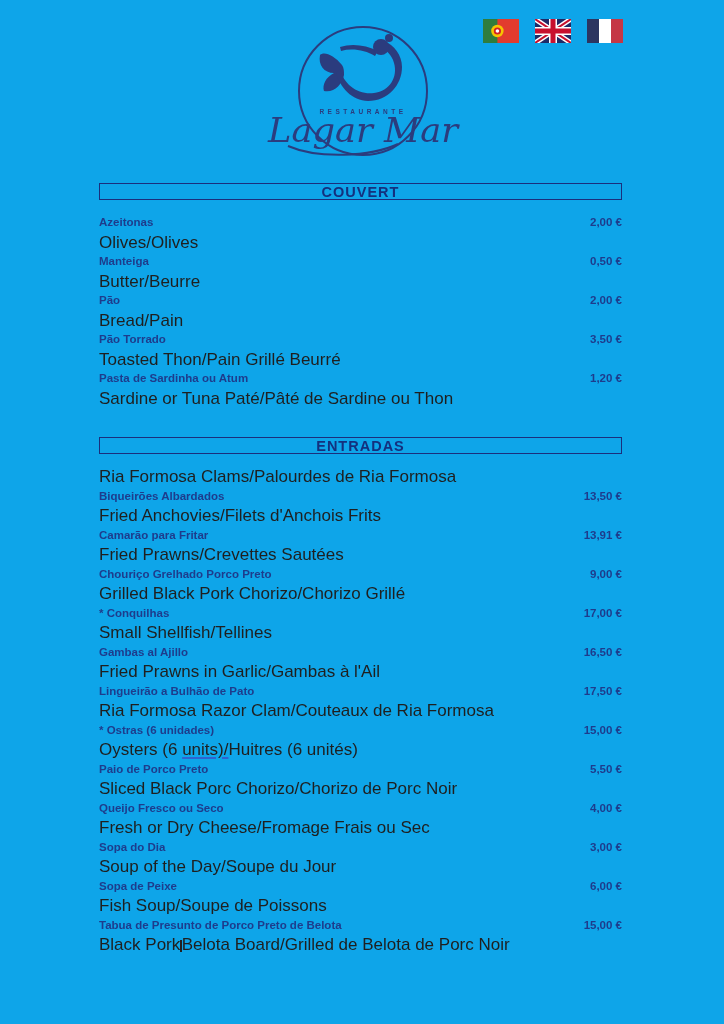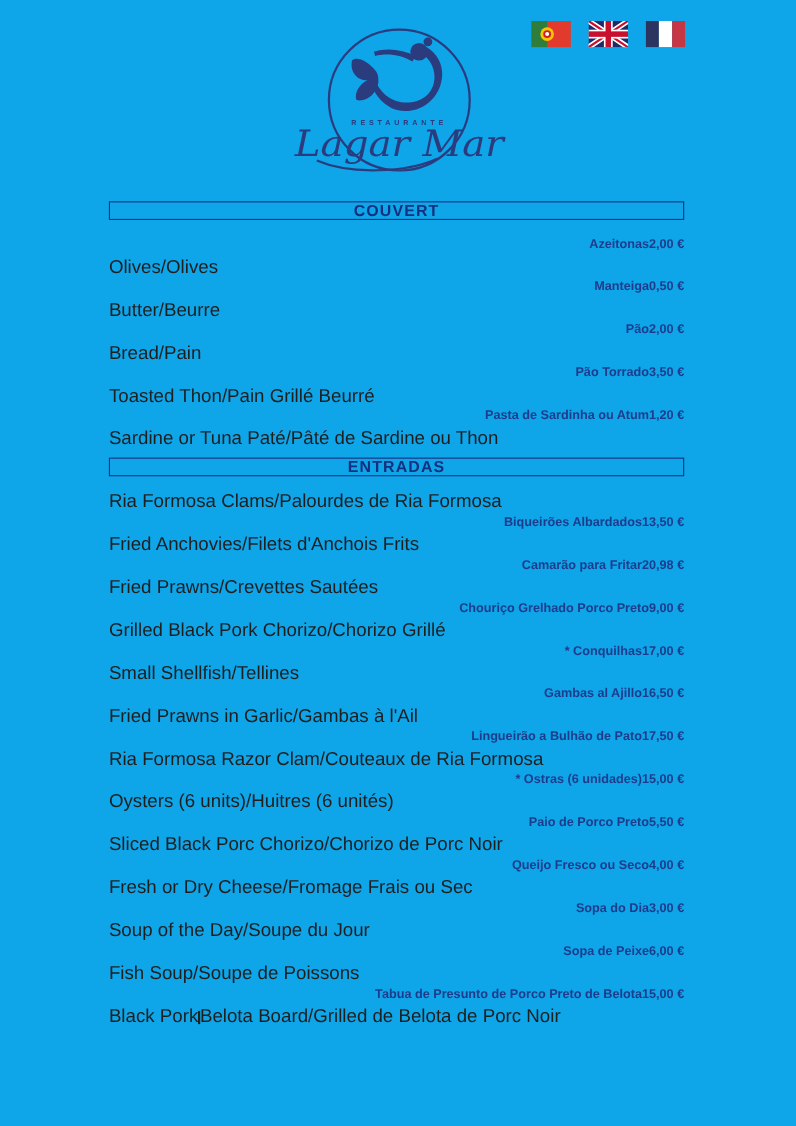--- a/index.html
+++ b/index.html
@@ -21,27 +21,28 @@
   .logo-resto { font-family:"Liberation Sans", sans-serif; font-weight:bold; }
 
   
   .menu { position:absolute; left:99px; top:183px; width:523px; }
   .section-header {
     border:1.5px solid #1b2f7d; height:17px;
     display:flex; align-items:center; justify-content:center;
     color:#14307e; font-weight:bold; font-size:14.5px; letter-spacing:1px;
   }
   .items { padding-top:13px; }
-  .section + .section { margin-top:8px; }
-
-  .item-row { display:flex; justify-content:flex-end; line-height:19.5px; }
+  .section + .section { margin-top:29px; }
+
+  .item-row { display:flex; justify-content:space-between; line-height:19.5px; }
   .item-name, .item-price { color:#1e3c8c; font-weight:bold; font-size:11.5px; white-space:nowrap; }
   .item-desc { color:#1f1f1f; font-size:17px; line-height:19.5px; }
 
   .underline-seg {
+    text-decoration:underline;
     text-decoration-color:#2f63cf;
     text-decoration-thickness:1.5px;
     text-underline-offset:2px;
   }
   .cursor-bar { display:inline-block; width:1.5px; height:12px; background:#222; vertical-align:-2px; }
 </style>
 </head>
 <body>
 
 <div class="page">
@@ -146,21 +147,21 @@
           <div class="item">
             <div class="item-row">
               <span class="item-name">Biqueirões Albardados</span>
               <span class="item-price">13,50 €</span>
             </div>
             <div class="item-desc">Fried Anchovies/Filets d'Anchois Frits</div>
           </div>
           <div class="item">
             <div class="item-row">
               <span class="item-name">Camarão para Fritar</span>
-              <span class="item-price">20,98 €</span>
+              <span class="item-price">13,91 €</span>
             </div>
             <div class="item-desc">Fried Prawns/Crevettes Sautées</div>
           </div>
           <div class="item">
             <div class="item-row">
               <span class="item-name">Chouriço Grelhado Porco Preto</span>
               <span class="item-price">9,00 €</span>
             </div>
             <div class="item-desc">Grilled Black Pork Chorizo/Chorizo Grillé</div>
           </div>

